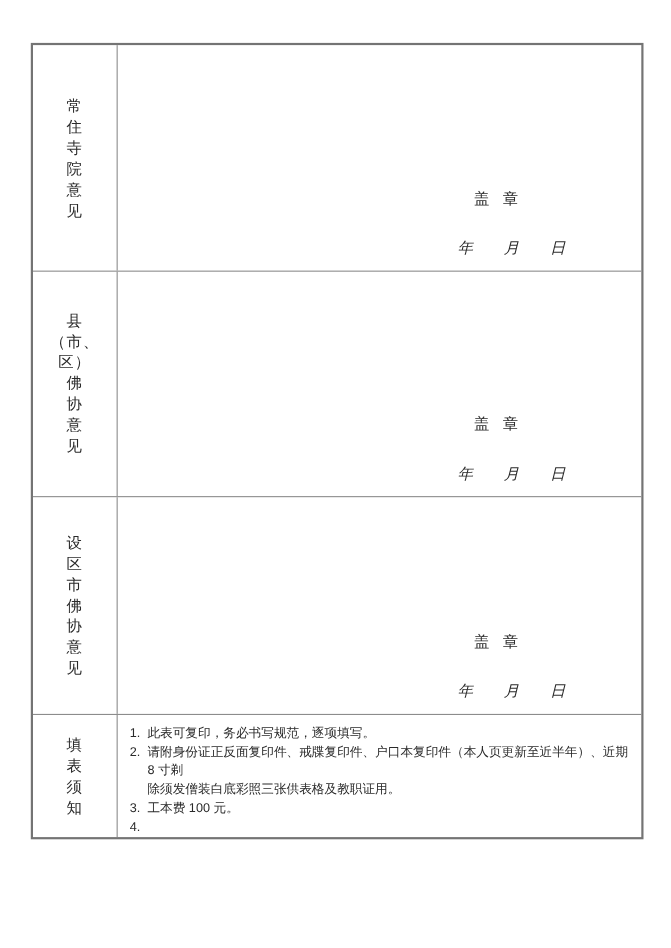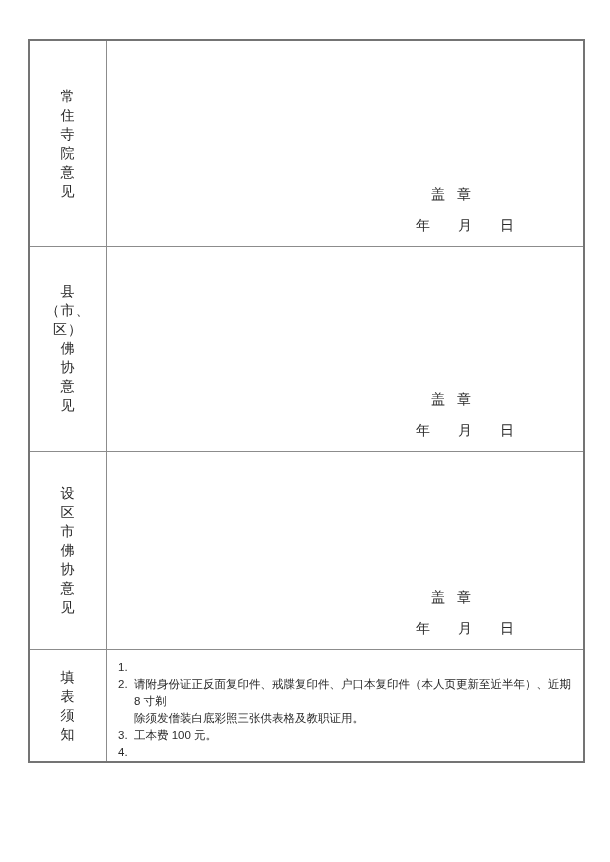--- a/index.html
+++ b/index.html
@@ -54,23 +54,24 @@
     font-size: 14px;
     line-height: 16px;
   }
   .stamp-seal {
     padding-left: 15px;
     letter-spacing: 12px;
     white-space: nowrap;
     font-family: Liberation Mono, monospace;
   }
   .stamp-date {
-    margin-top: 14px;
+    margin-top: 27px;
     letter-spacing: 28px;
     white-space: nowrap;
+    font-style: italic;
   }
   .notes-list {
     margin: 0;
     padding: 9px 4px 0 11px;
     list-style: none;
     font-size: 11.5px;
     line-height: 17px;
   }
   .note-item { display: flex; }
   .note-num { width: 16px; flex-shrink: 0; }
@@ -151,20 +152,21 @@
       <div class="label-cell">
         <div class="label-text">填
 表
 须
 知</div>
       </div>
       <div class="content-cell">
         <ul class="notes-list">
           <li class="note-item">
             <span class="note-num">1.</span>
+            <span class="note-text">此表可复印，务必书写规范，逐项填写。</span>
           </li>
           <li class="note-item">
             <span class="note-num">2.</span>
             <span class="note-text">请附身份证正反面复印件、戒牒复印件、户口本复印件（本人页更新至近半年）、近期 8 寸剃
 除须发僧装白底彩照三张供表格及教职证用。</span>
           </li>
           <li class="note-item">
             <span class="note-num">3.</span>
             <span class="note-text">工本费 100 元。</span>
           </li>

